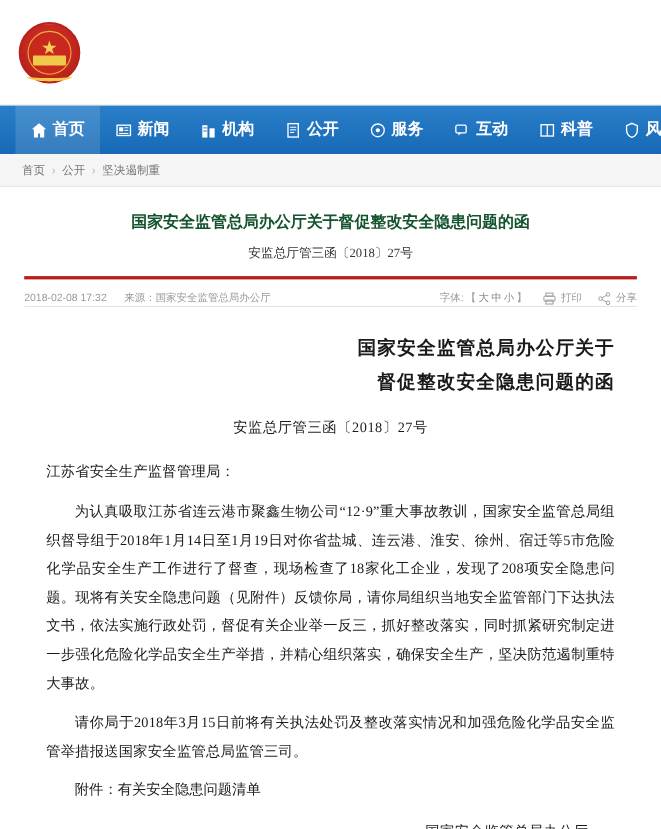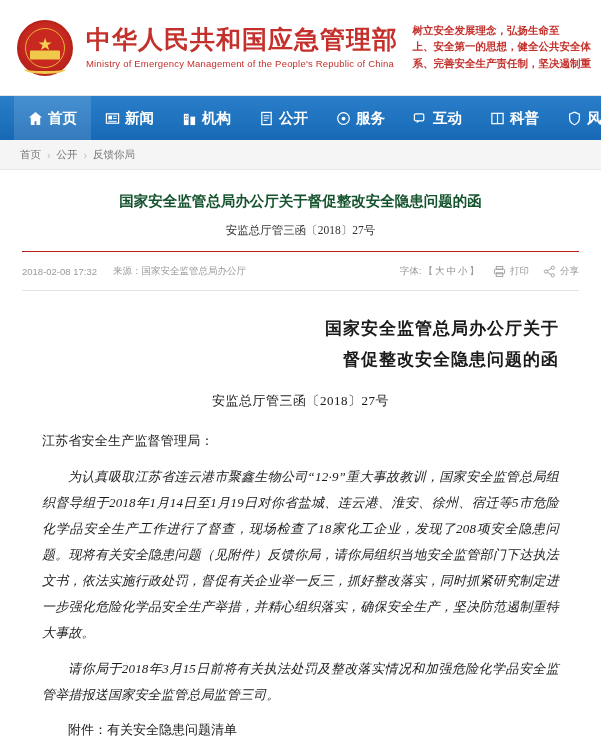--- a/index.html
+++ b/index.html
@@ -150,25 +150,25 @@
     font-weight: bold;
     font-family: "Liberation Serif", serif;
   }
   .art-head .docnum {
     font-size: 11.5px;
     color: #333;
     font-family: "Liberation Serif", serif;
     margin-bottom: 13px;
   }
   .meta-bar {
-    border-top: 1px solid #b91c1c;
+    border-top: 3px solid #b91c1c;
     border-bottom: 1px solid #e4e4e4;
-    height: 40px;
-    display: flex;
-    align-items: center;
+    height: 28px;
+    display: flex;
+    align-items: flex-end;
     font-size: 9.5px;
     color: #9a9a9a;
     gap: 14px;
   }
   .meta-left { display: flex; align-items: center; gap: 16px; }
   .meta-right { margin-left: auto; display: flex; align-items: center; gap: 14px; }
   .fontsize { display: flex; align-items: center; gap: 2px; }
   .fontsize .fs { cursor: pointer; color: #8c8c8c; }
   .tool { display: flex; align-items: center; gap: 4px; cursor: pointer; color: #9a9a9a; }
   .tool svg { display: block; }
@@ -193,21 +193,21 @@
     margin-bottom: 18px;
     letter-spacing: 0.5px;
   }
   .doc-p {
     font-size: 13px;
     line-height: 2.0;
     text-align: justify;
     margin: 0 0 10px 0;
     letter-spacing: 0.2px;
   }
-  .indent { text-indent: 2em; font-style: italic; }
+  .indent { text-indent: 2em; }
   .attach { margin-top: 13px; text-indent: 2em; font-size: 13px; }
   .sign {
     text-align: right;
     font-size: 13px;
     margin-top: 20px;
     padding-right: 24px;
     letter-spacing: 0.5px;
   }
 </style>
 </head>
@@ -216,29 +216,20 @@
 <div class="page">
 
   <div class="header">
     <div class="emblem">
       <div class="ring"></div>
       <div class="inner"></div>
       <div class="star">★</div>
       <div class="gate"></div>
       <div class="wheat"></div>
     </div>
-    <div class="title-block">
-      <div class="title-cn">中华人民共和国应急管理部</div>
-      <div class="title-en">Ministry of Emergency Management of the People's Republic of China</div>
-    </div>
-    <div class="header-slogan">
-      <div>树立安全发展理念，弘扬生命至</div>
-      <div>上、安全第一的思想，健全公共安全体</div>
-      <div>系、完善安全生产责任制，坚决遏制重</div>
-    </div>
   </div>
 
   <div class="nav">
     <div class="nav-item active">
       <span class="nav-ico">
         <svg width="15" height="15" viewBox="0 0 16 16">
             <path d="M8 1 1 7h2v8h4v-4h2v4h4V7h2z" fill="#fff"></path>
           </svg>
       </span>
       <span>首页</span>
@@ -314,21 +305,21 @@
       </span>
       <span>风采</span>
     </div>
   </div>
 
   <div class="crumb-wrap">
     <span class="crumb">首页</span>
     <span class="crumb-sep">›</span>
     <span class="crumb">公开</span>
     <span class="crumb-sep">›</span>
-    <span class="crumb">反馈你局</span>
+    <span class="crumb">坚决遏制重</span>
   </div>
 
   <div class="article">
     <div class="art-head">
       <h1>国家安全监管总局办公厅关于督促整改安全隐患问题的函</h1>
       <div class="docnum">安监总厅管三函〔2018〕27号</div>
     </div>
 
     <div class="meta-bar">
       <div class="meta-left">

